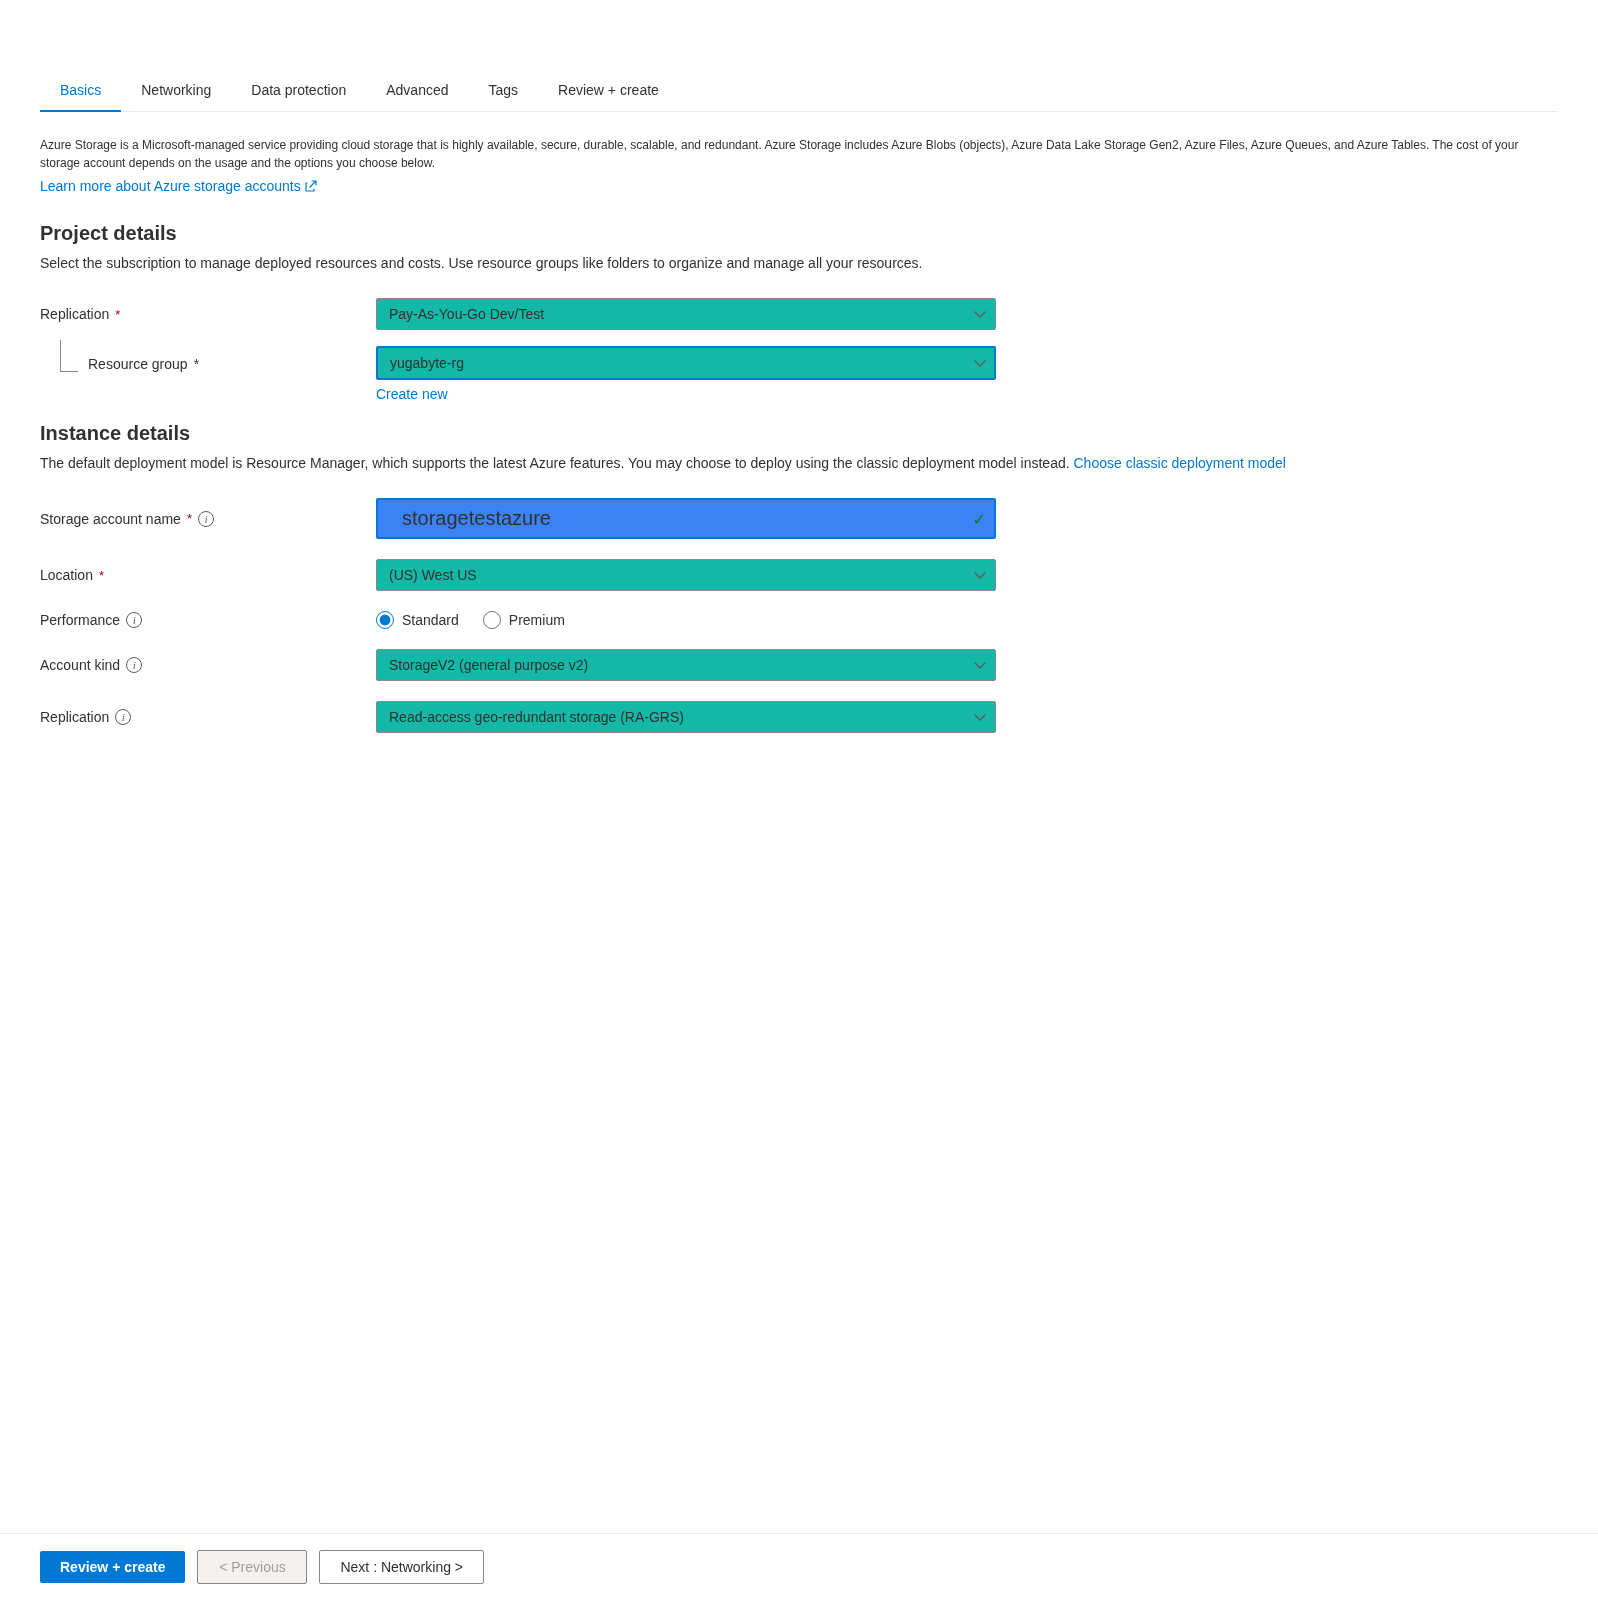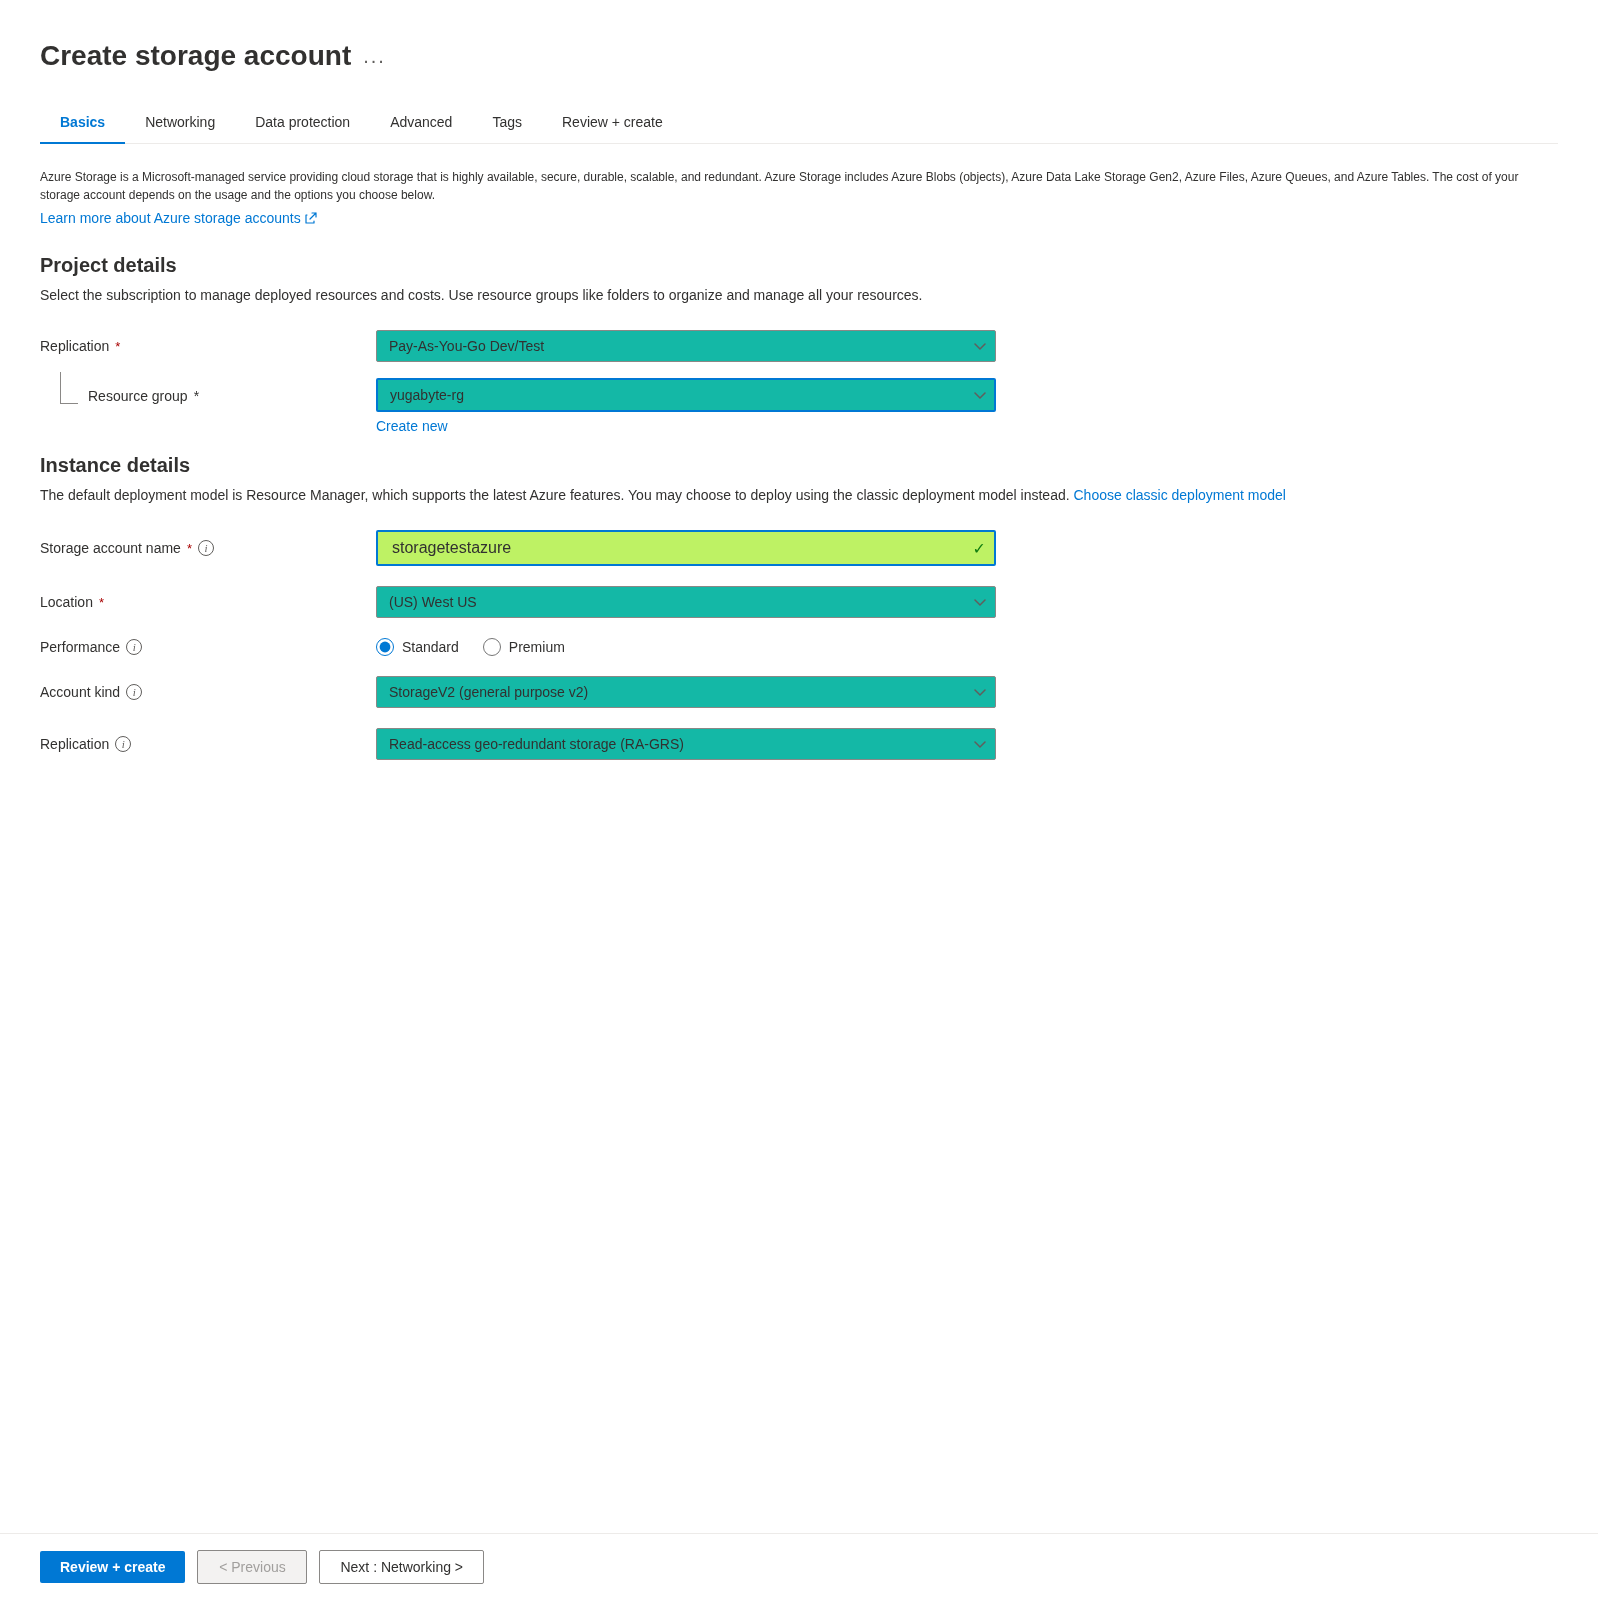--- a/index.html
+++ b/index.html
@@ -44,21 +44,21 @@
       font-size: 14px;
       color: #323130;
       cursor: pointer;
       border-bottom: 2px solid transparent;
       margin-bottom: -1px;
       white-space: nowrap;
     }
     .tab.active {
       color: #0078d4;
       border-bottom: 2px solid #0078d4;
-      font-weight: 700;
+      font-weight: 400;
     }
     .description-text {
       font-size: 12px;
       color: #323130;
       line-height: 1.5;
       margin-bottom: 6px;
     }
     .learn-more-link {
       color: #0078d4;
       text-decoration: none;
@@ -135,26 +135,26 @@
       transform: translateY(-50%);
       pointer-events: none;
       color: #605e5c;
     }
     .text-input-wrapper {
       position: relative;
       width: 100%;
     }
     .text-input {
       width: 100%;
-      padding: 7px 32px 7px 14px;
+      padding: 7px 32px 7px 24px;
       border: 2px solid #0078d4;
       border-radius: 2px;
-      font-size: 16px;
-      color: #323130;
-      background: #bef264;
+      font-size: 20px;
+      color: #323130;
+      background: #3b82f6;
     }
     .check-icon {
       position: absolute;
       right: 10px;
       top: 50%;
       transform: translateY(-50%);
       color: #107c10;
       font-size: 16px;
     }
     .create-new-link {
@@ -273,24 +273,20 @@
     .inline-link {
       color: #0078d4;
       text-decoration: none;
     }
   </style>
 </head>
 <body>
 
 <div class="page-container">
   <div class="main-content">
-    <div class="page-title">
-      <span>Create storage account</span>
-      <span class="page-title-ellipsis">...</span>
-    </div>
 
     
     <div class="tabs-container">
       <div class="tab active">Basics</div>
       <div class="tab">Networking</div>
       <div class="tab">Data protection</div>
       <div class="tab">Advanced</div>
       <div class="tab">Tags</div>
       <div class="tab">Review + create</div>
     </div>

